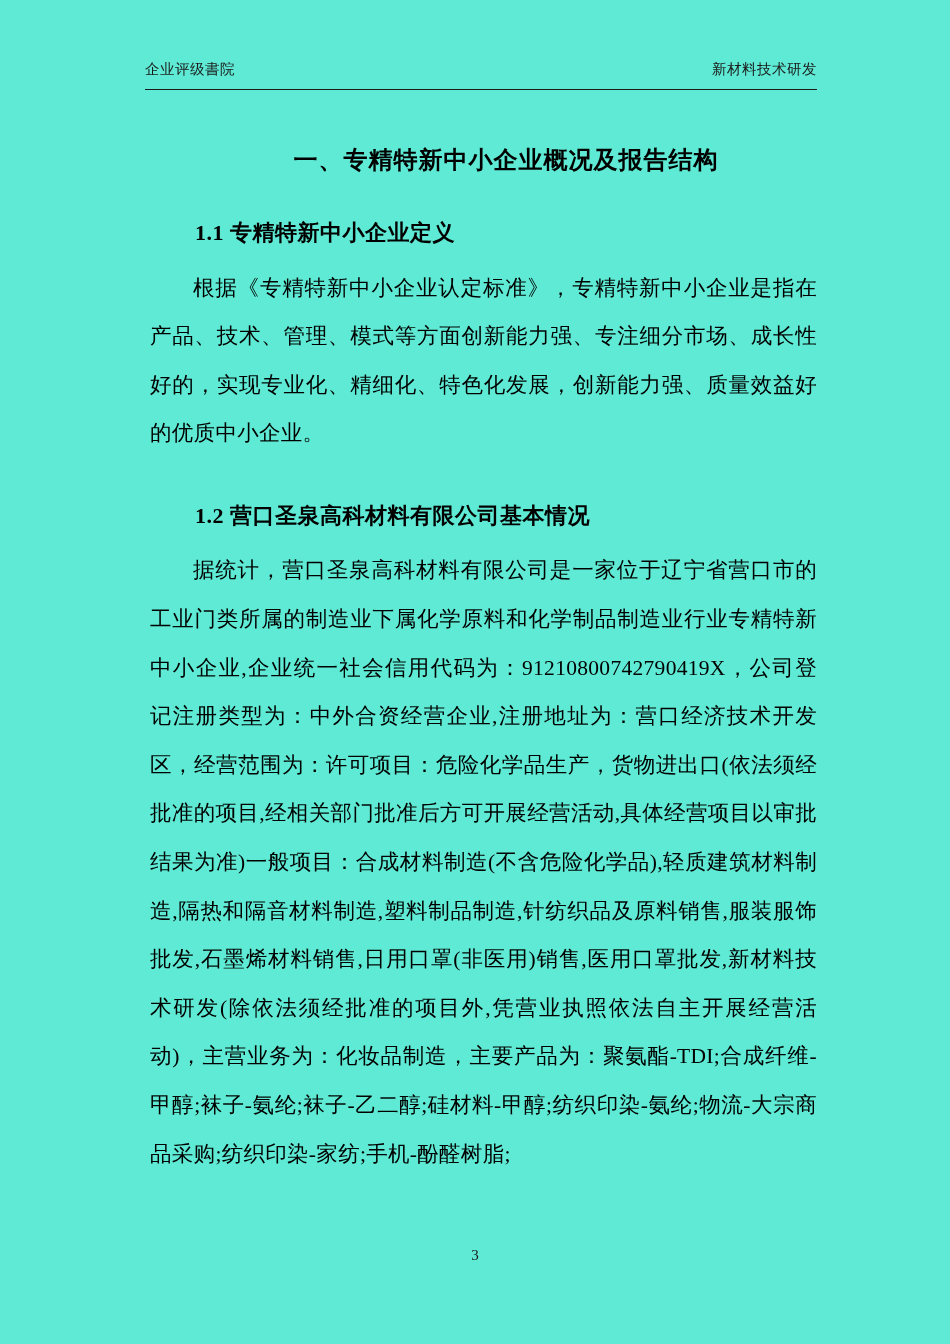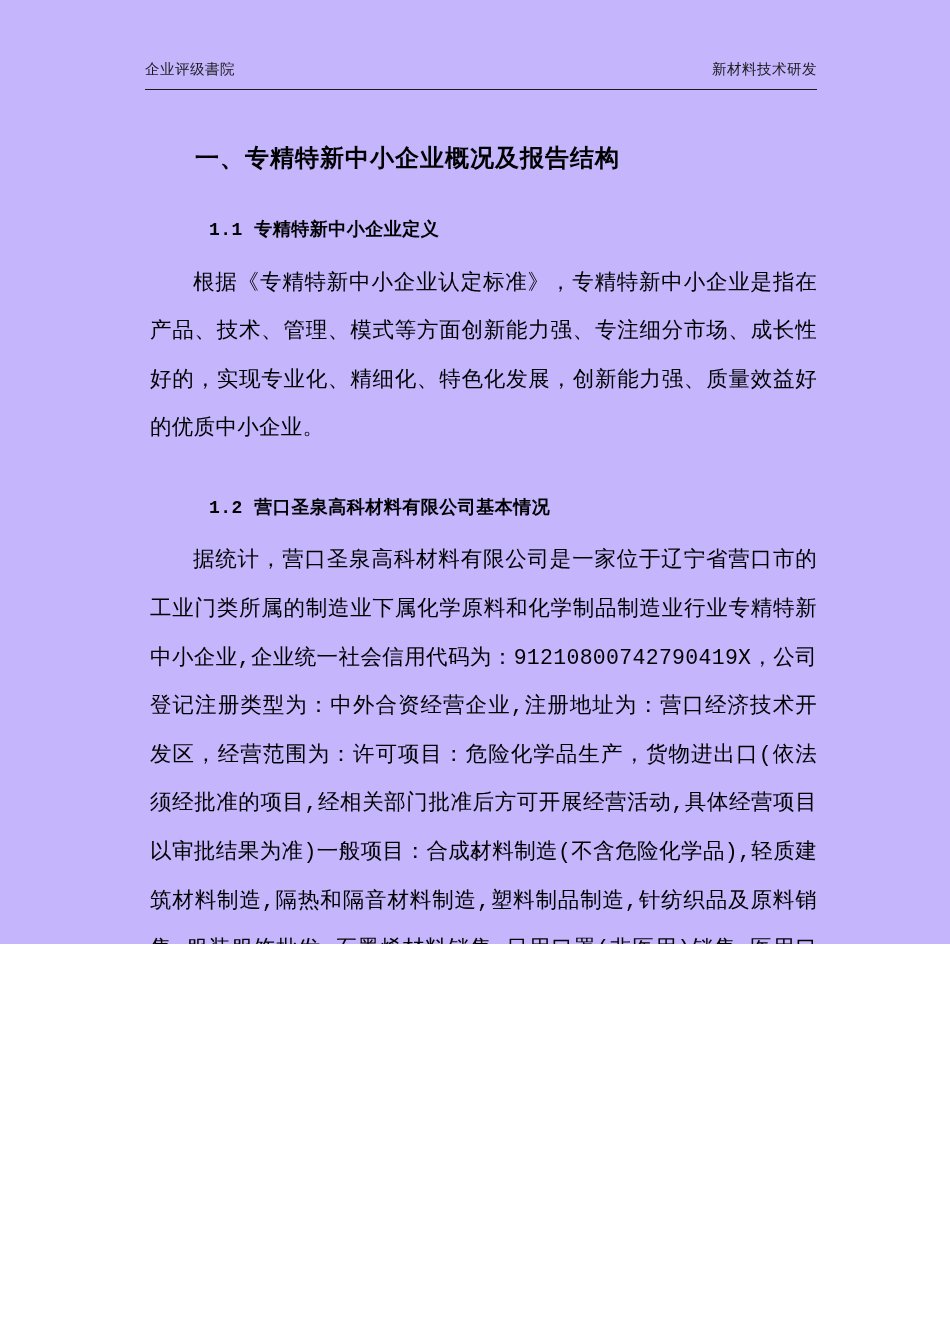--- a/index.html
+++ b/index.html
@@ -4,25 +4,25 @@
 <style>
   * { box-sizing: border-box; }
   html, body {
     margin: 0;
     padding: 0;
     background: #ffffff;
   }
   .page {
     position: relative;
     width: 950px;
-    height: 944px;
+    height: 1344px;
     margin: 0 auto;
-    background: #c4b5fd;
+    background: #5eead4;
     color: #000000;
-    font-family: Liberation Mono, monospace;
+    font-family: Liberation Serif, serif;
     overflow: hidden;
   }
   .doc-header {
     position: absolute;
     top: 60px;
     left: 145px;
     right: 133px;
     display: flex;
     justify-content: space-between;
     align-items: flex-end;
@@ -37,24 +37,25 @@
     top: 91px;
     left: 145px;
     right: 133px;
   }
   .doc-body h1 {
     margin: 54px 0 0 50px;
     font-size: 24px;
     font-weight: bold;
     line-height: 1.25;
     letter-spacing: 1px;
+    text-align: center;
   }
   .doc-body h2 {
-    margin: 44px 0 0 64px;
-    font-size: 18px;
+    margin: 44px 0 0 50px;
+    font-size: 22px;
     font-weight: bold;
     line-height: 1.25;
     letter-spacing: 0.5px;
   }
   .doc-body p {
     margin: 17px 0 0 5px;
     font-size: 21.5px;
     line-height: 48.6px;
     text-align: justify;
     text-indent: 2em;

